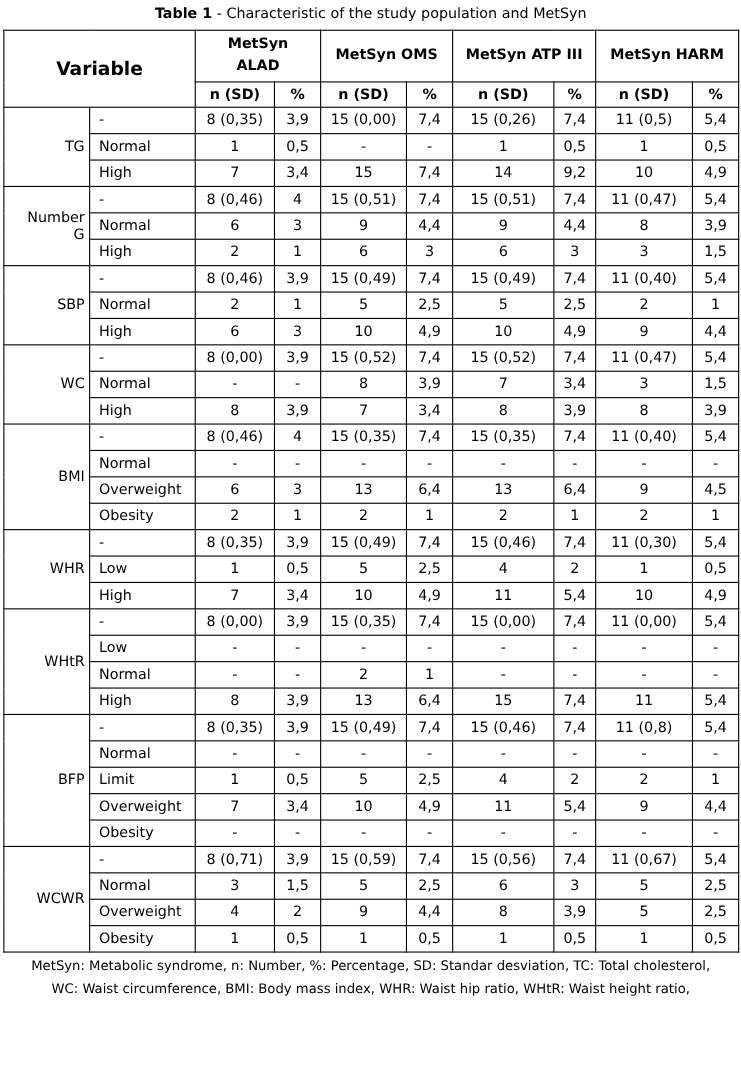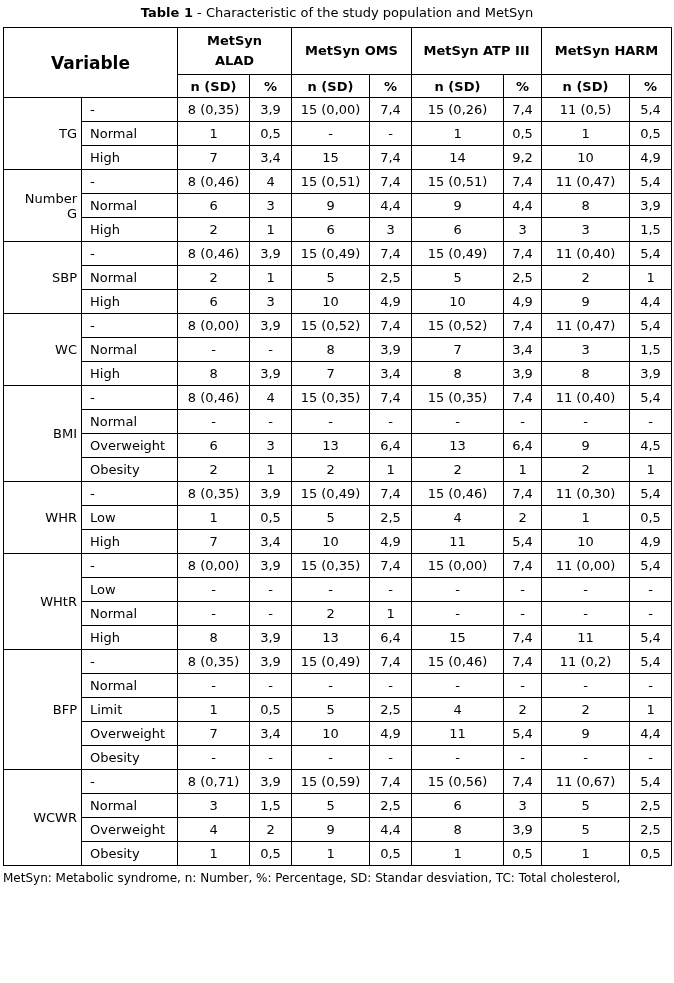--- a/index.html
+++ b/index.html
@@ -26,21 +26,21 @@
   .variable-head { font-size: 17px; text-align: center; }
   .group-head { white-space: pre-line; height: 47px; line-height: 20px; }
   .sub-head { height: 23px; }
 
   .variable-cell { text-align: right; padding-left: 8px; font-weight: normal; }
   .category-cell { text-align: left; padding-left: 8px; height: 24px; }
   .value-cell { text-align: center; height: 24px; }
 
   .footnote {
     margin-top: 2px;
-    text-align: left;
+    text-align: center;
     font-size: 12px;
     line-height: 21px;
     padding-bottom: 6px;
   }
 </style>
 </head>
 <body>
 
 <div class="page">
 
@@ -345,21 +345,21 @@
         </tr>
         <tr>
           <th class="variable-cell" rowspan="5">BFP</th>
           <td class="category-cell">-</td>
           <td class="value-cell">8 (0,35)</td>
           <td class="value-cell">3,9</td>
           <td class="value-cell">15 (0,49)</td>
           <td class="value-cell">7,4</td>
           <td class="value-cell">15 (0,46)</td>
           <td class="value-cell">7,4</td>
-          <td class="value-cell">11 (0,2)</td>
+          <td class="value-cell">11 (0,8)</td>
           <td class="value-cell">5,4</td>
         </tr>
         <tr>
           <td class="category-cell">Normal</td>
           <td class="value-cell">-</td>
           <td class="value-cell">-</td>
           <td class="value-cell">-</td>
           <td class="value-cell">-</td>
           <td class="value-cell">-</td>
           <td class="value-cell">-</td>
@@ -442,15 +442,16 @@
           <td class="value-cell">1</td>
           <td class="value-cell">0,5</td>
           <td class="value-cell">1</td>
           <td class="value-cell">0,5</td>
         </tr>
       </tbody>
   </table>
 
   <div class="footnote">
       <div class="footnote-line">MetSyn: Metabolic syndrome, n: Number, %: Percentage, SD: Standar desviation, TC: Total cholesterol,</div>
+      <div class="footnote-line">WC: Waist circumference, BMI: Body mass index, WHR: Waist hip ratio, WHtR: Waist height ratio,</div>
     </div>
 
 </div>
 
 </body></html>

